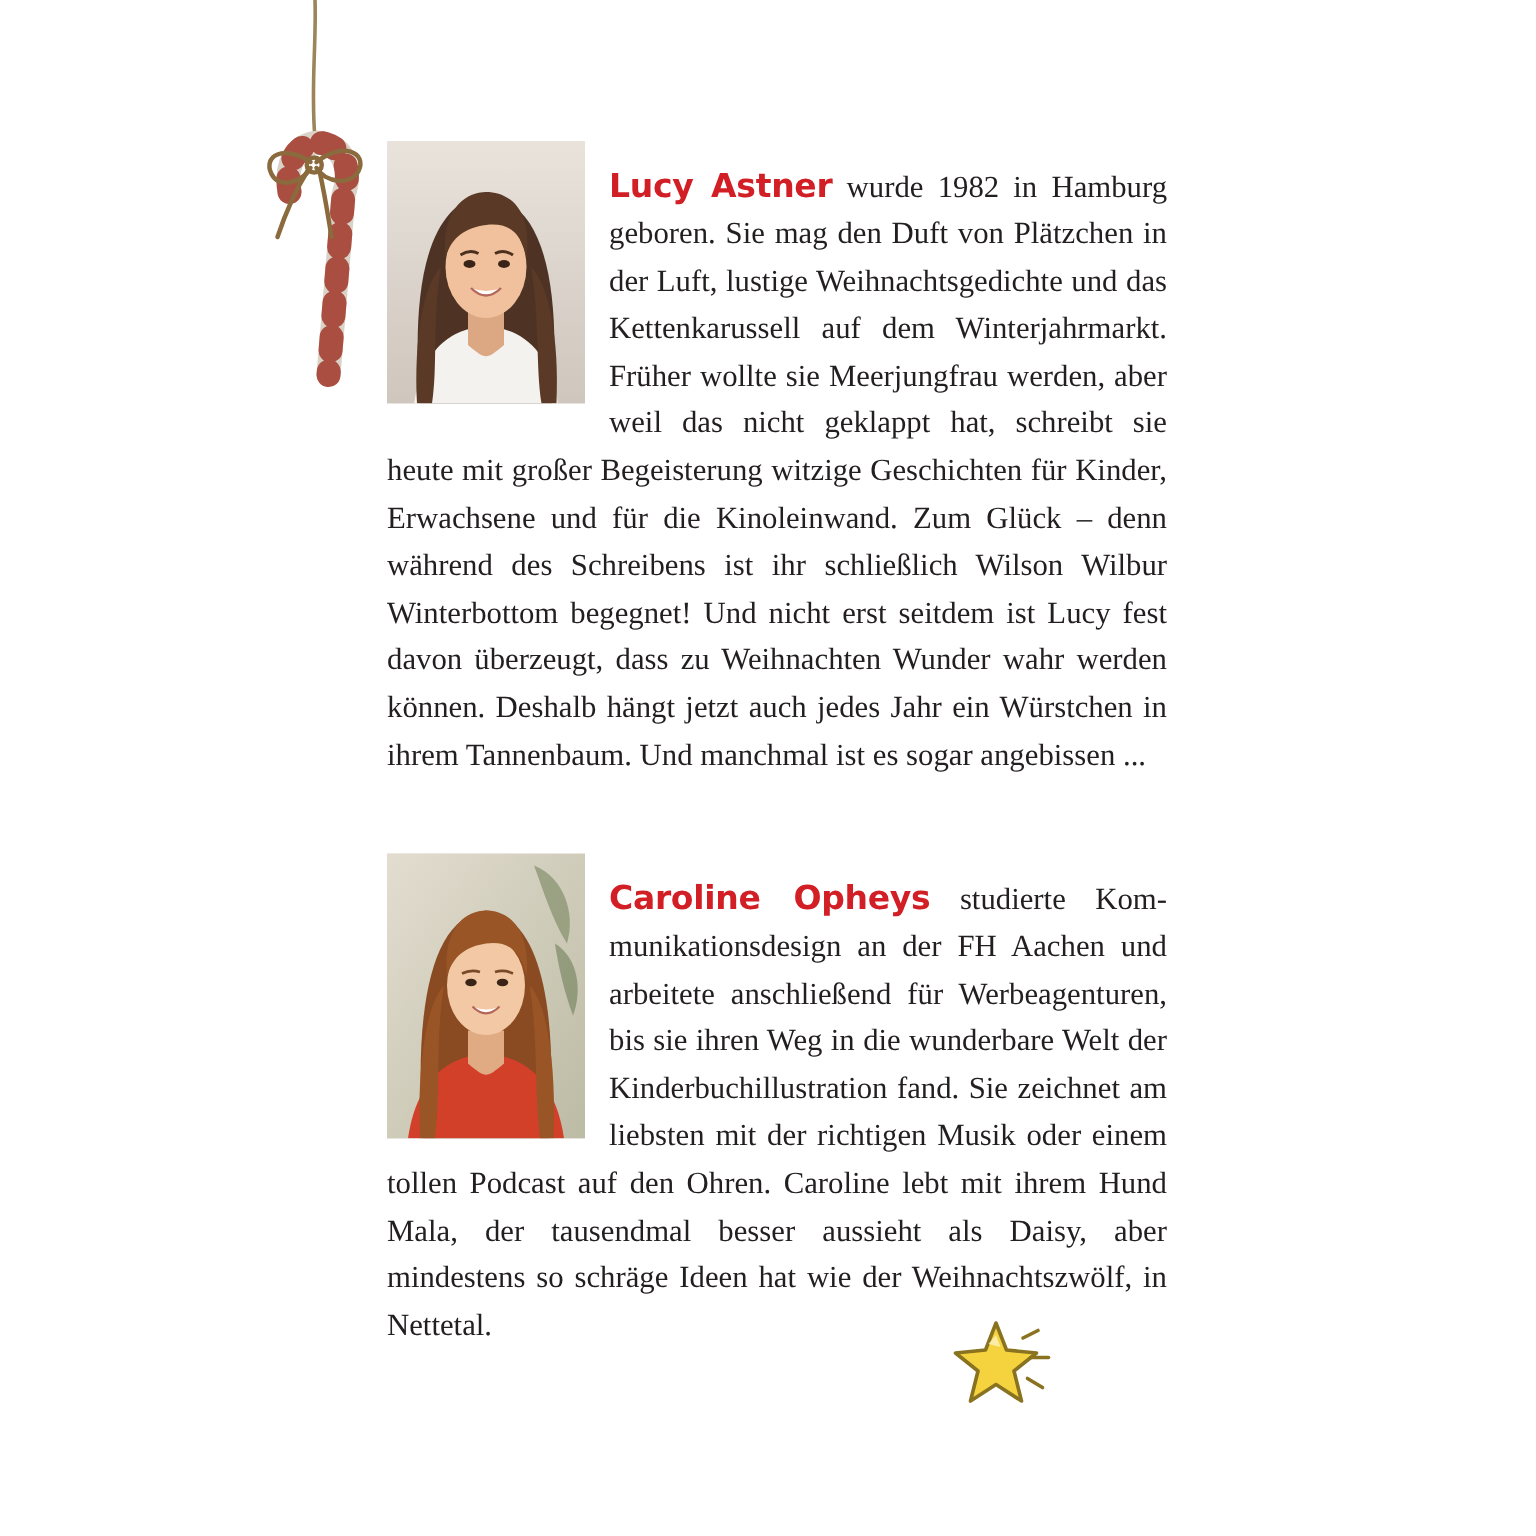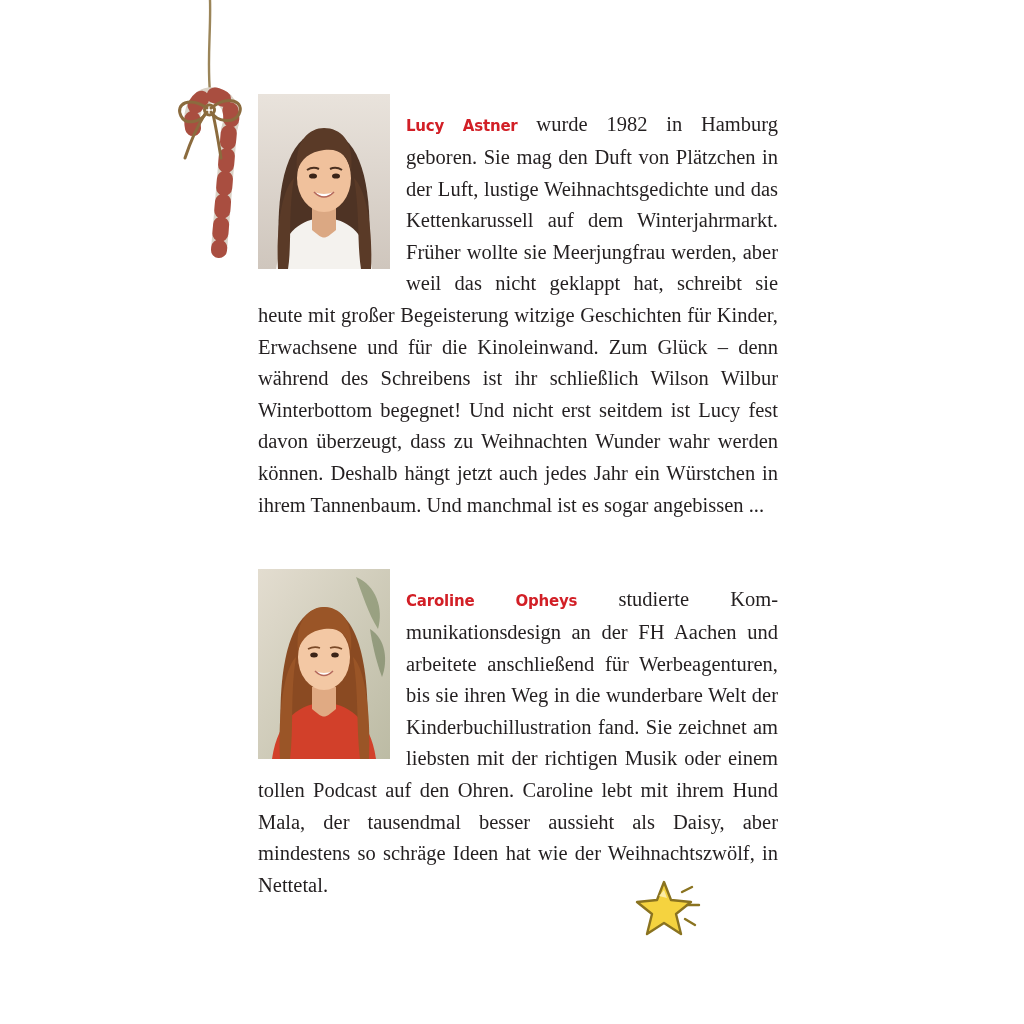--- a/index.html
+++ b/index.html
@@ -53,21 +53,21 @@
     font-size: 20.5px;
     line-height: 31.6px;
     text-align: justify;
     text-justify: inter-word;
     hyphens: manual;
     color: #231f20;
   }
   .name {
     font-family: "DejaVu Sans", sans-serif;
     font-weight: bold;
-    font-size: 15px;
+    font-size: 22px;
     color: #d21f26;
     letter-spacing: -0.2px;
   }
 
   
   .star-doodle {
     position: absolute;
     left: 633px;
     top: 878px;
     width: 70px;

